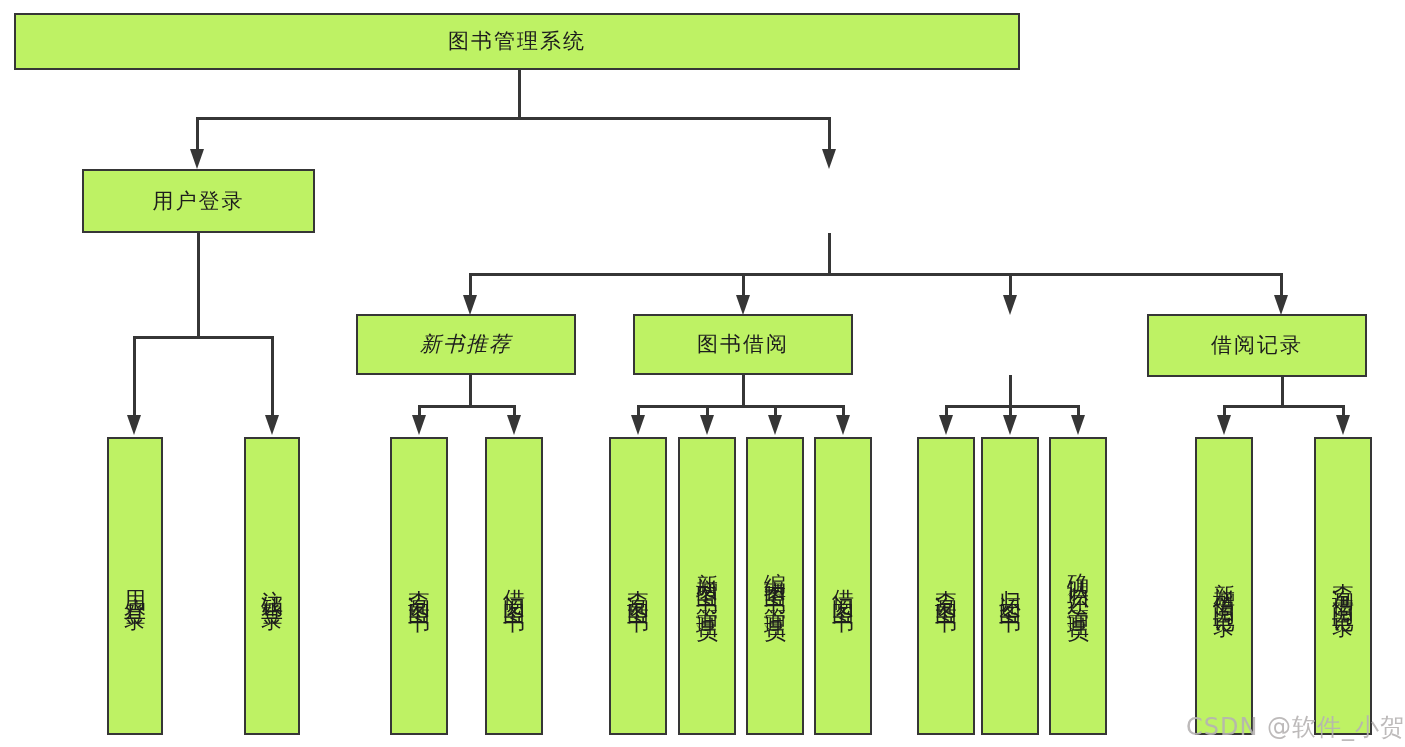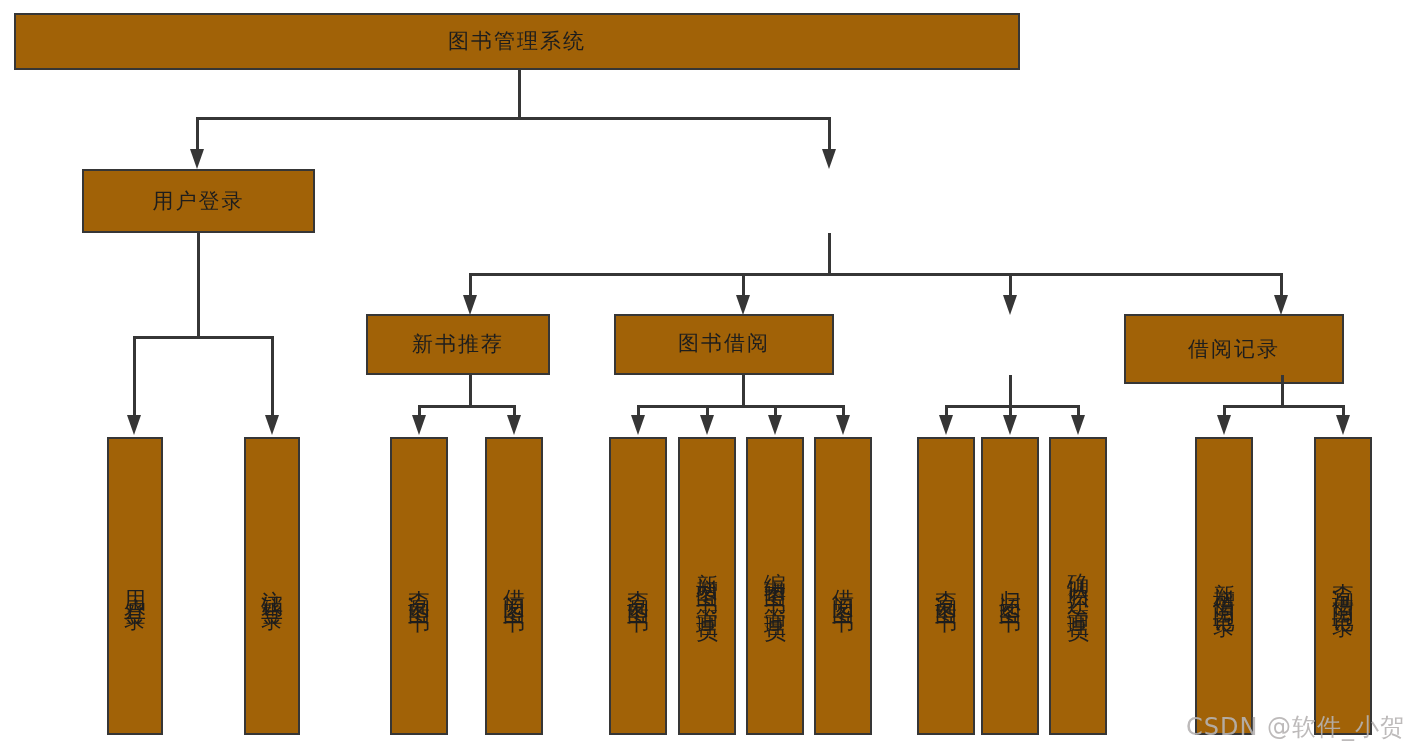--- a/index.html
+++ b/index.html
@@ -1,21 +1,21 @@
 <!DOCTYPE html>
 <html><head>
 <meta charset="utf-8">
 <style>
   html,body{margin:0;padding:0;background:#fff;}
   #stage{
     position:relative;width:1405px;height:747px;background:#ffffff;overflow:hidden;
     font-family:"DejaVu Sans","Liberation Sans",sans-serif;color:#1d1d1d;
   }
   .box{
-    position:absolute;box-sizing:border-box;border:2.5px solid #363636;background:#a16207;
+    position:absolute;box-sizing:border-box;border:2.5px solid #363636;background:#bef264;
     display:flex;align-items:center;justify-content:center;
     font-size:21px;letter-spacing:2px;line-height:1;white-space:nowrap;
   }
   .leaf{
     writing-mode:vertical-rl;text-orientation:mixed;
     font-size:22px;letter-spacing:7px;white-space:normal;
   }
   .vline{position:absolute;width:2.5px;background:#363636;}
   .hline{position:absolute;height:2.5px;background:#363636;}
   .arrow{
@@ -59,27 +59,27 @@
   <div class="hline" style="left:470px;top:273px;width:812px;"></div>
   <div class="vline" style="left:469px;top:273px;height:24px;"></div>
   <div class="arrow" style="left:463px;top:295px;"></div>
   <div class="vline" style="left:742px;top:273px;height:24px;"></div>
   <div class="arrow" style="left:736px;top:295px;"></div>
   <div class="vline" style="left:1009px;top:273px;height:24px;"></div>
   <div class="arrow" style="left:1003px;top:295px;"></div>
   <div class="vline" style="left:1280px;top:273px;height:24px;"></div>
   <div class="arrow" style="left:1274px;top:295px;"></div>
 
-  <div class="box" style="left:366px;top:314px;width:184px;height:61px;">
+  <div class="box" style="left:356px;top:314px;width:220px;height:61px;font-style:italic;">
     <span>新书推荐</span>
   </div>
-  <div class="box" style="left:614px;top:314px;width:220px;height:61px;font-family:Liberation Mono, monospace;">
+  <div class="box" style="left:633px;top:314px;width:220px;height:61px;">
     <span>图书借阅</span>
   </div>
-  <div class="box" style="left:1124px;top:314px;width:220px;height:70px;text-align:right;">
+  <div class="box" style="left:1147px;top:314px;width:220px;height:63px;text-align:right;">
     <span>借阅记录</span>
   </div>
 
   <div class="vline" style="left:469px;top:375px;height:32px;"></div>
   <div class="hline" style="left:419px;top:405px;width:96px;"></div>
   <div class="vline" style="left:418px;top:405px;height:12px;"></div>
   <div class="arrow" style="left:412px;top:415px;"></div>
   <div class="vline" style="left:513px;top:405px;height:12px;"></div>
   <div class="arrow" style="left:507px;top:415px;"></div>
 

